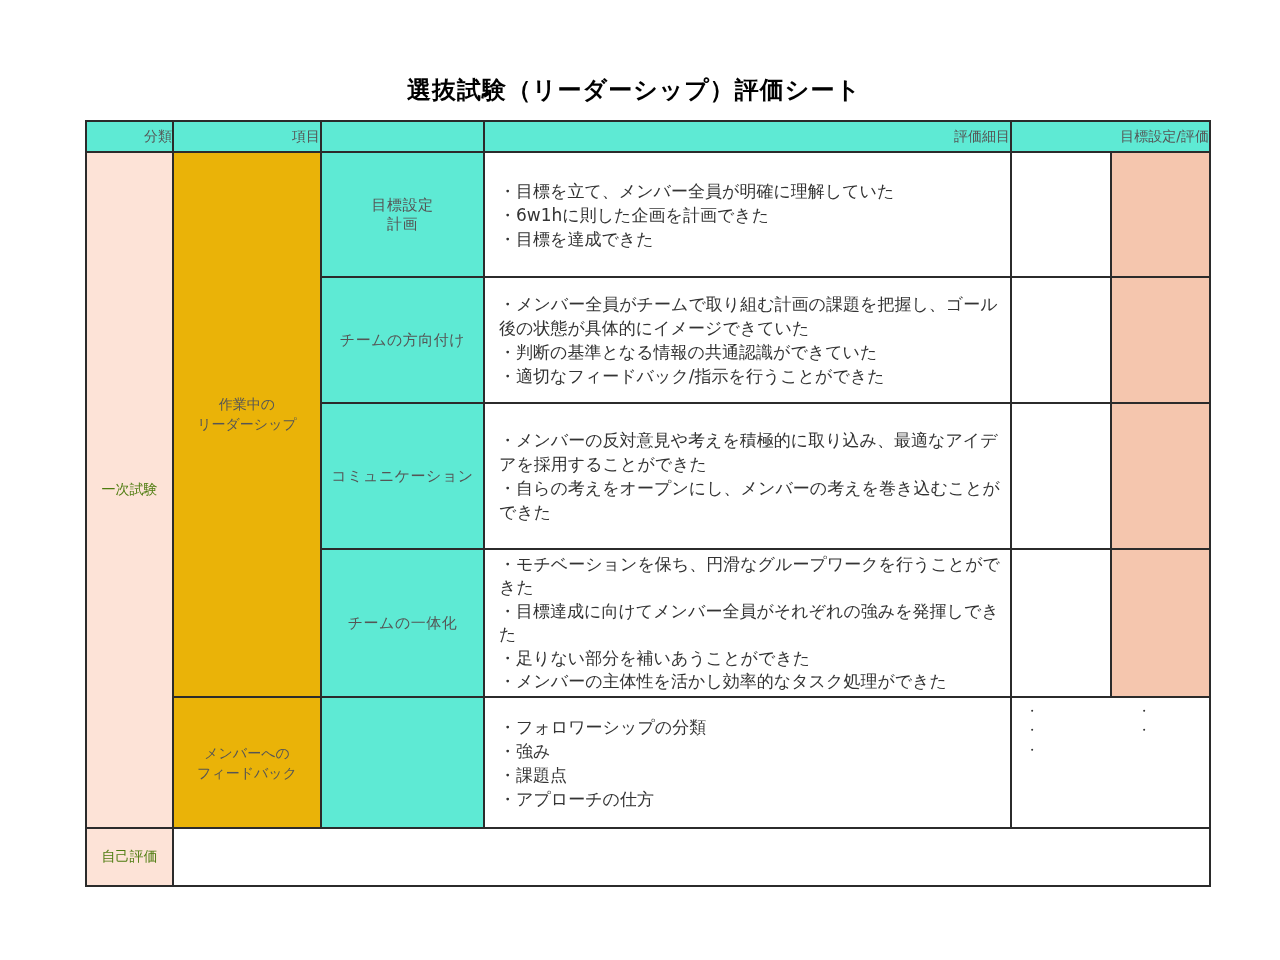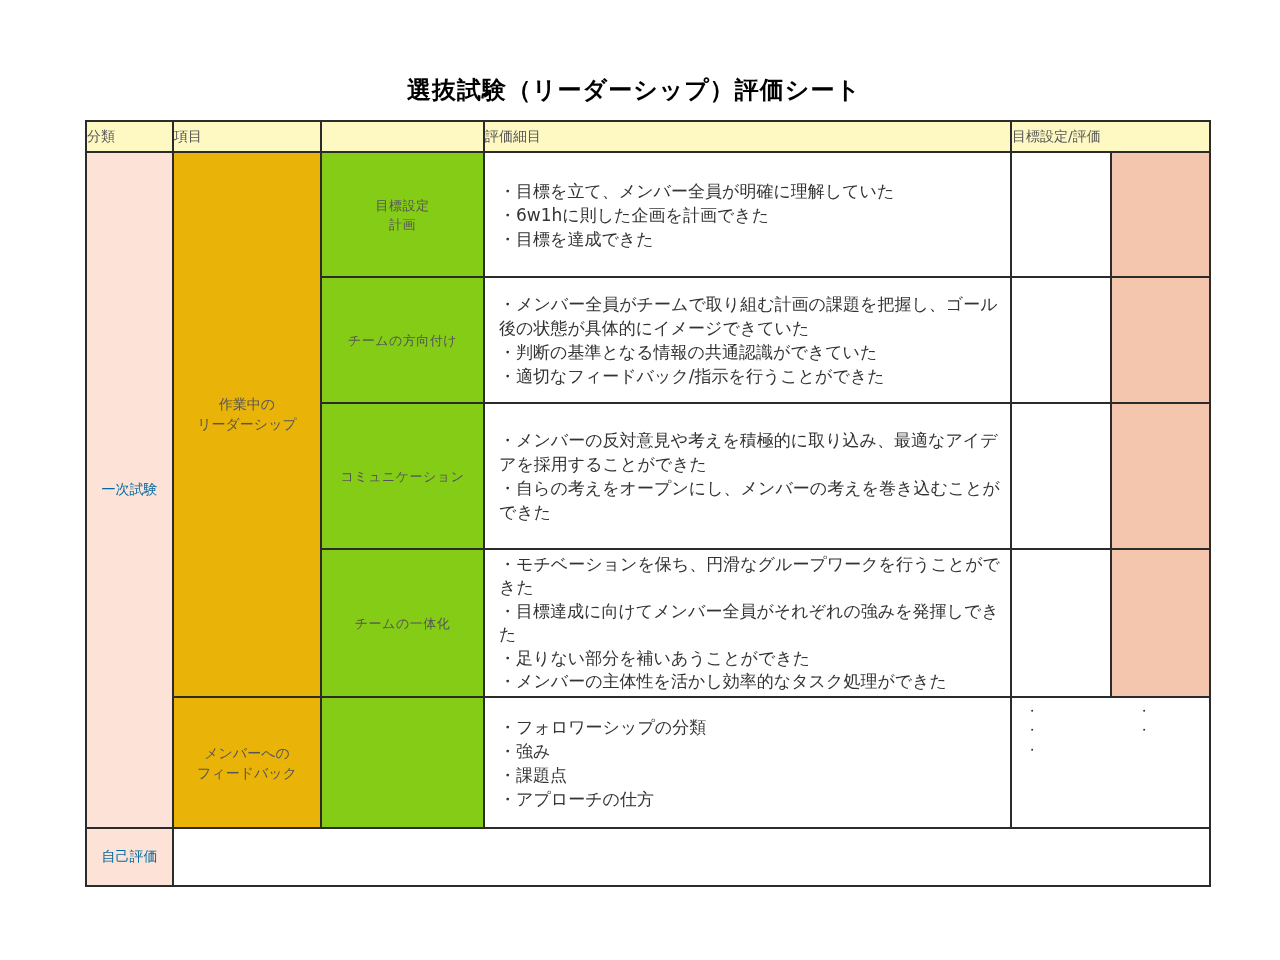--- a/index.html
+++ b/index.html
@@ -3,24 +3,24 @@
 <meta charset="utf-8">
 <style>
   html, body { margin: 0; padding: 0; background: #ffffff; }
   body { width: 1280px; height: 960px; position: relative; overflow: hidden;
          font-family: "DejaVu Sans", "Liberation Sans", sans-serif; color: #333; }
   .title { position: absolute; left: 0; top: 74px; width: 1268px; text-align: center;
            font-size: 24px; font-weight: bold; color: #000000; letter-spacing: 1px; }
   table.sheet { position: absolute; left: 85px; top: 120px; border-collapse: collapse;
                 table-layout: fixed; width: 1124px; }
   table.sheet td, table.sheet th { border: 2px solid #2b2b2b; padding: 0; vertical-align: middle; }
-  th { background: #fef9c3; font-weight: normal; font-size: 14px; color: #555; height: 29px; text-align: left; }
-  .cat { background: #fde3d7; font-size: 14px; color: #0369a1; text-align: center; }
+  th { background: #5eead4; font-weight: normal; font-size: 14px; color: #555; height: 29px; text-align: right; }
+  .cat { background: #fde3d7; font-size: 14px; color: #4d7c0f; text-align: center; }
   .item { background: #eab308; font-size: 14px; color: #555; text-align: center; line-height: 20px; }
-  .sub { background: #84cc16; font-size: 13px; color: #555; text-align: center; line-height: 19px; letter-spacing: 0.5px; }
+  .sub { background: #5eead4; font-size: 15px; color: #555; text-align: center; line-height: 19px; letter-spacing: 0.5px; }
   .detail { background: #ffffff; font-size: 17px; color: #333; line-height: 24px; padding: 0 4px 0 6px !important; text-align: left; }
   .detail div { white-space: normal; margin-left: 8px; }
   .self { background: #ffffff; }
   .eval { background: #f5c6ae; }
   .plain { background: #ffffff; }
   .dots { position: relative; }
   .dot { position: absolute; font-size: 12px; color: #333; line-height: 10px; }
 </style>
 </head>
 <body>

